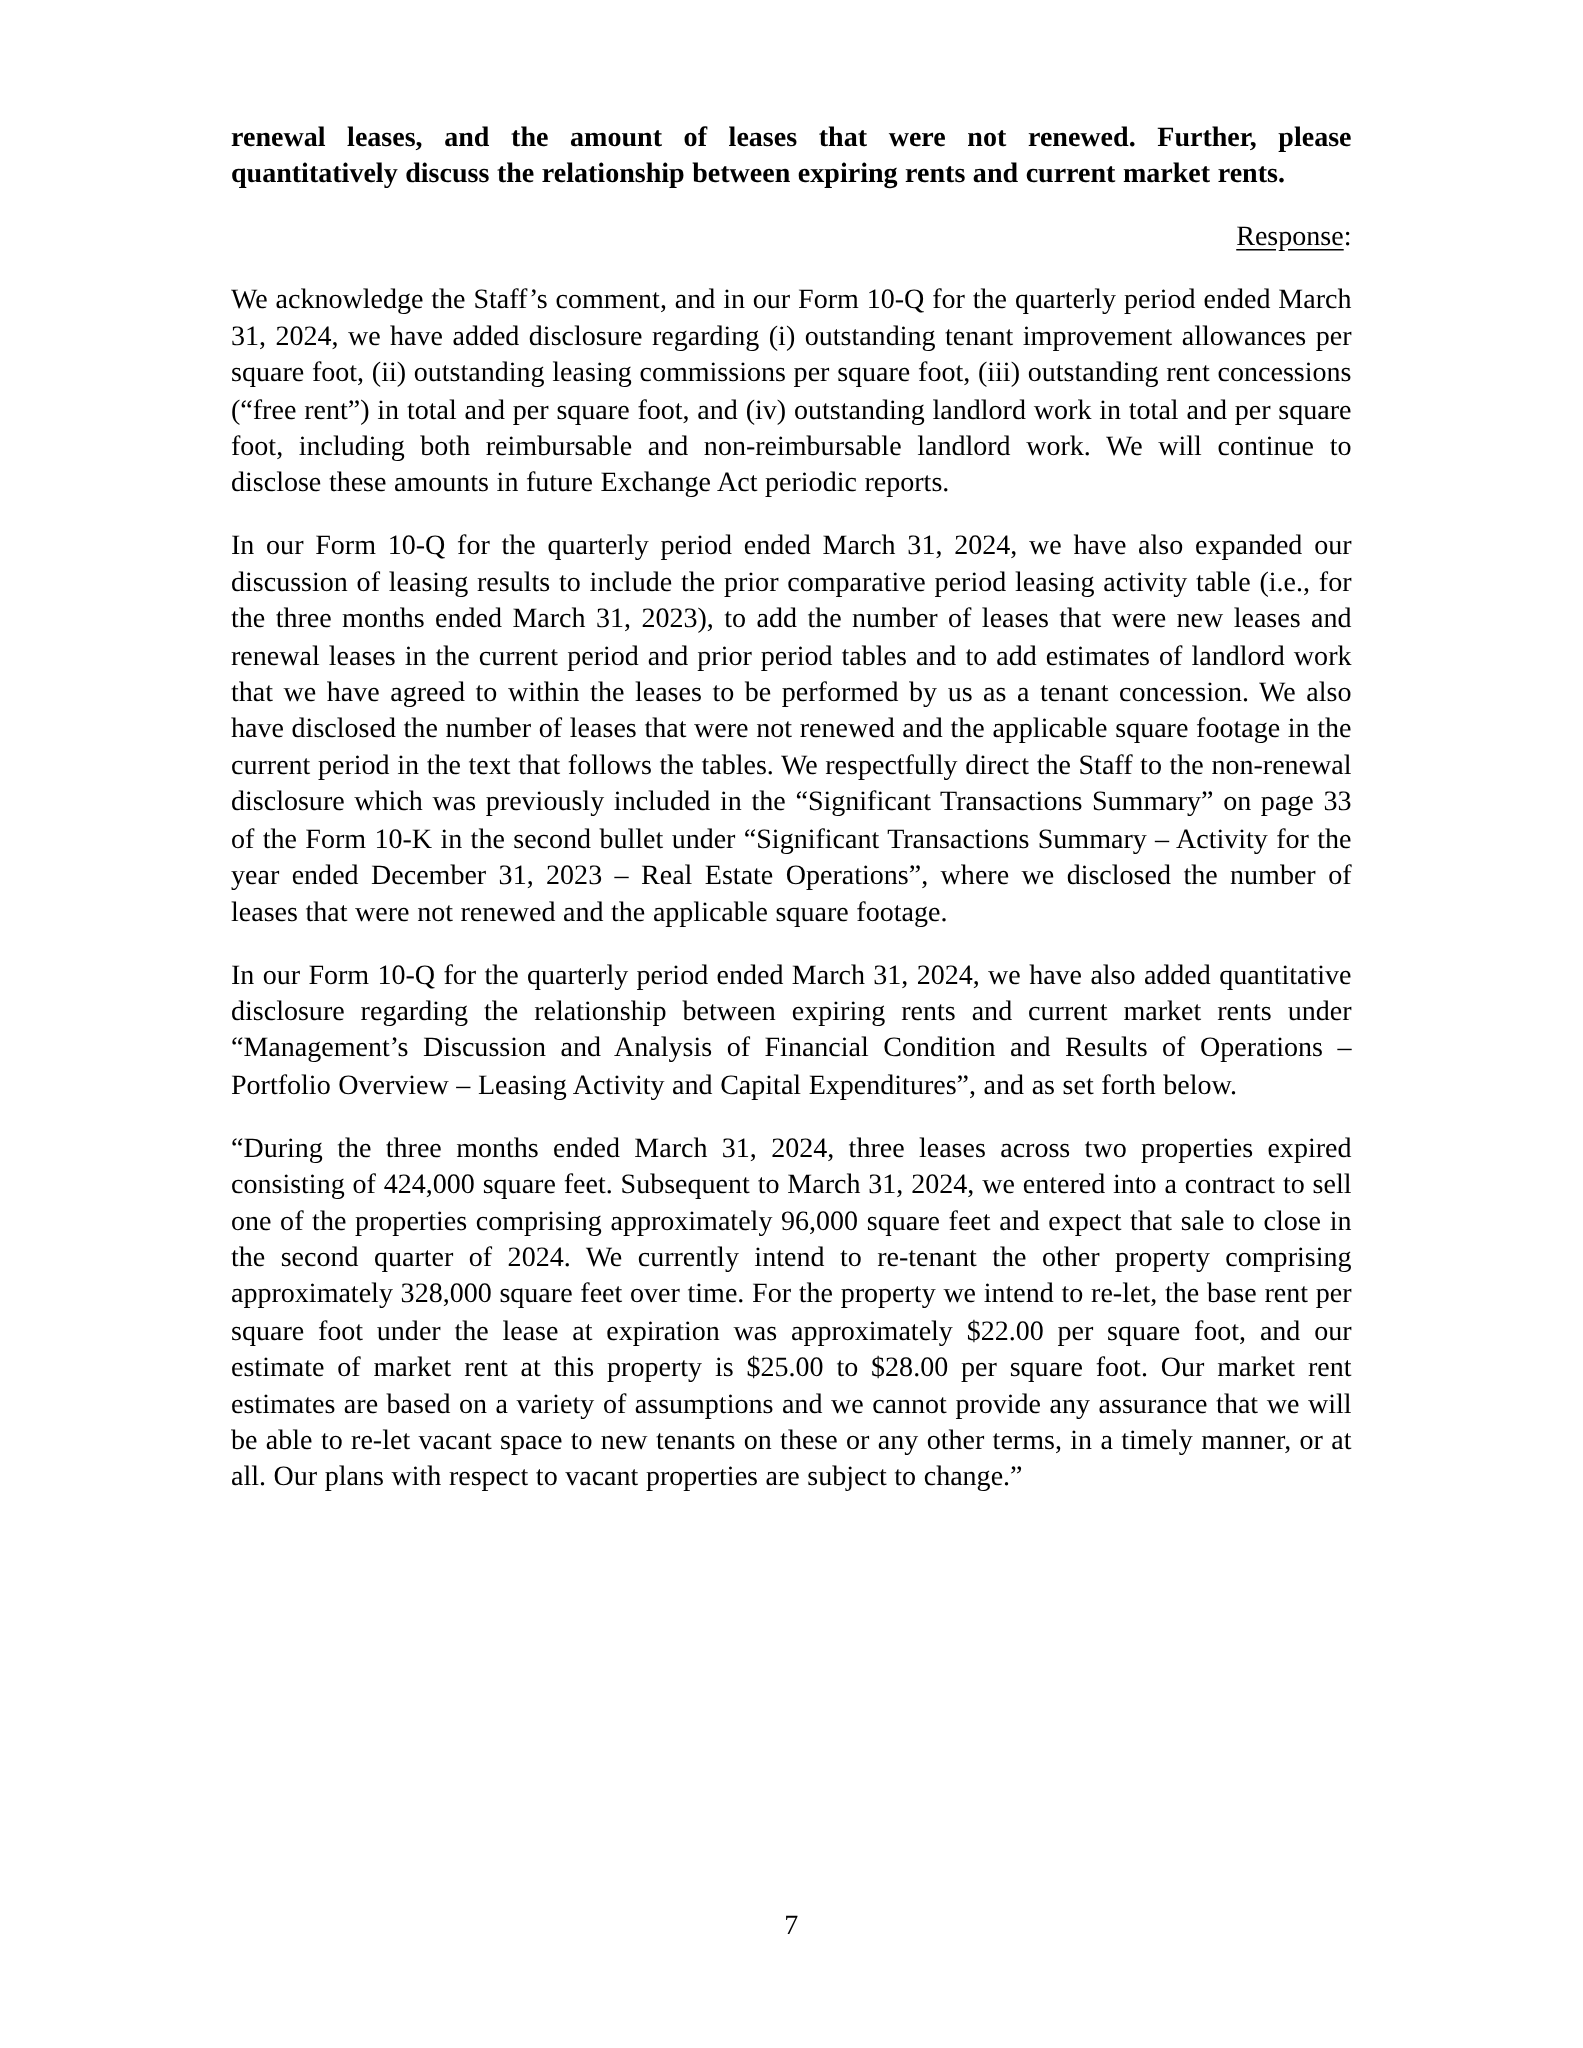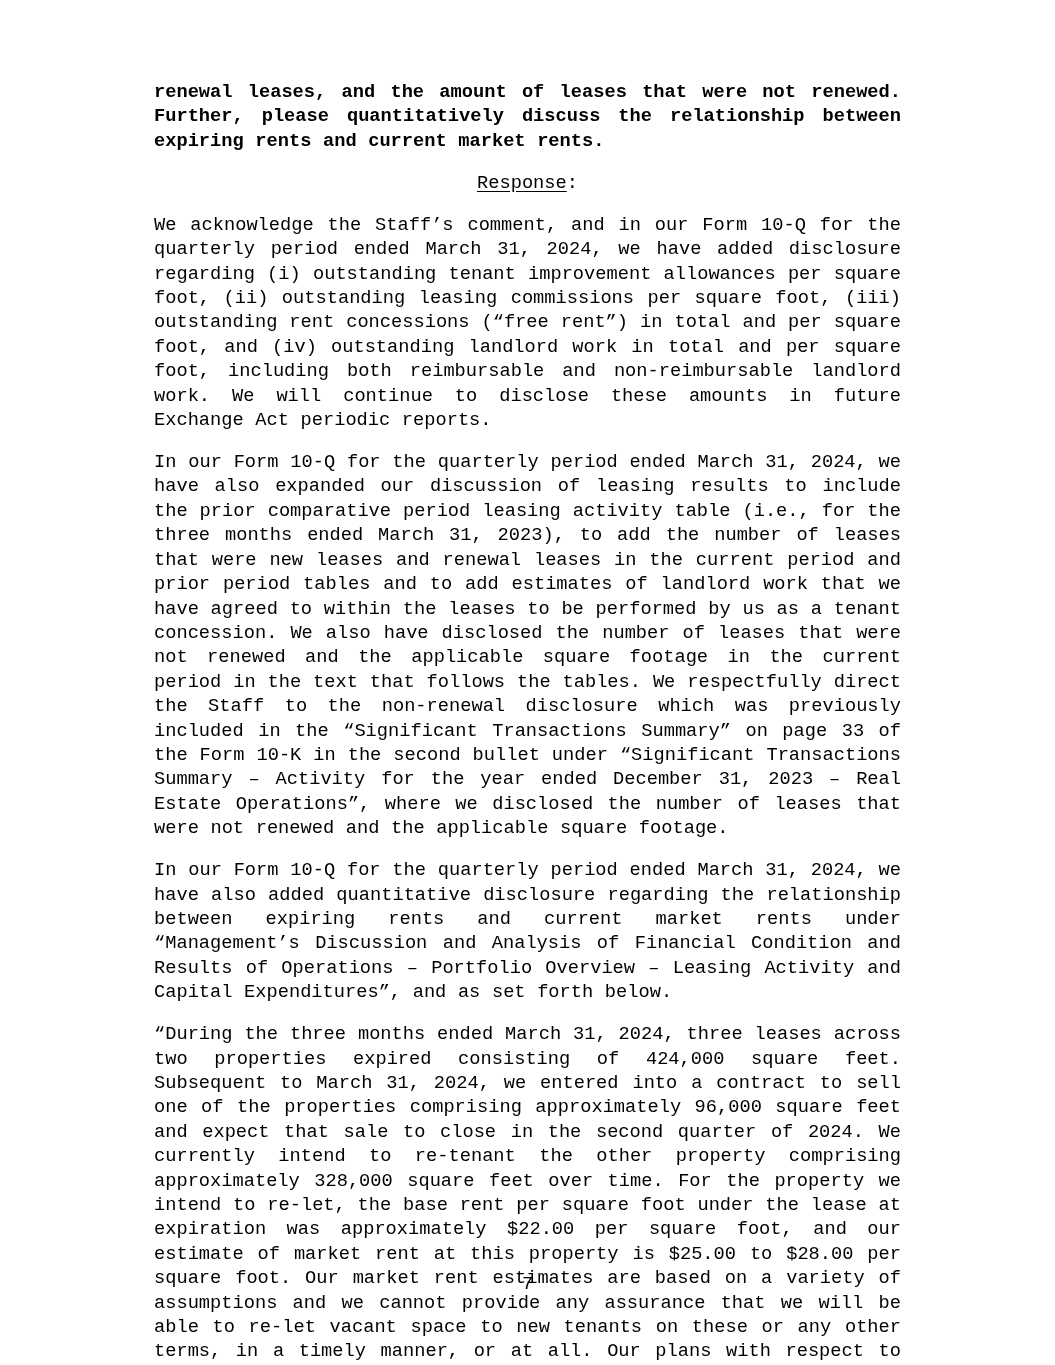--- a/index.html
+++ b/index.html
@@ -5,42 +5,42 @@
   html, body {
     margin: 0;
     padding: 0;
     background: #ffffff;
   }
   .page {
     position: relative;
     width: 1055px;
     height: 1365px;
     background: #ffffff;
-    font-family: Liberation Mono, monospace;
+    font-family: Liberation Serif, serif;
     color: #000000;
     overflow: hidden;
   }
   .content {
     position: absolute;
     left: 154px;
     top: 80px;
     width: 747px;
   }
   .content p {
     margin: 0 0 17.6px 0;
     font-size: 18.7px;
     line-height: 24.4px;
     text-align: justify;
     word-spacing: 0.02em;
   }
   p.intro {
     font-weight: bold;
   }
   p.response-heading {
-    text-align: center;
+    text-align: right;
   }
   .underline {
     text-decoration: underline;
     text-underline-offset: 3px;
   }
   .page-number {
     position: absolute;
     top: 1272px;
     left: 0;
     width: 100%;

